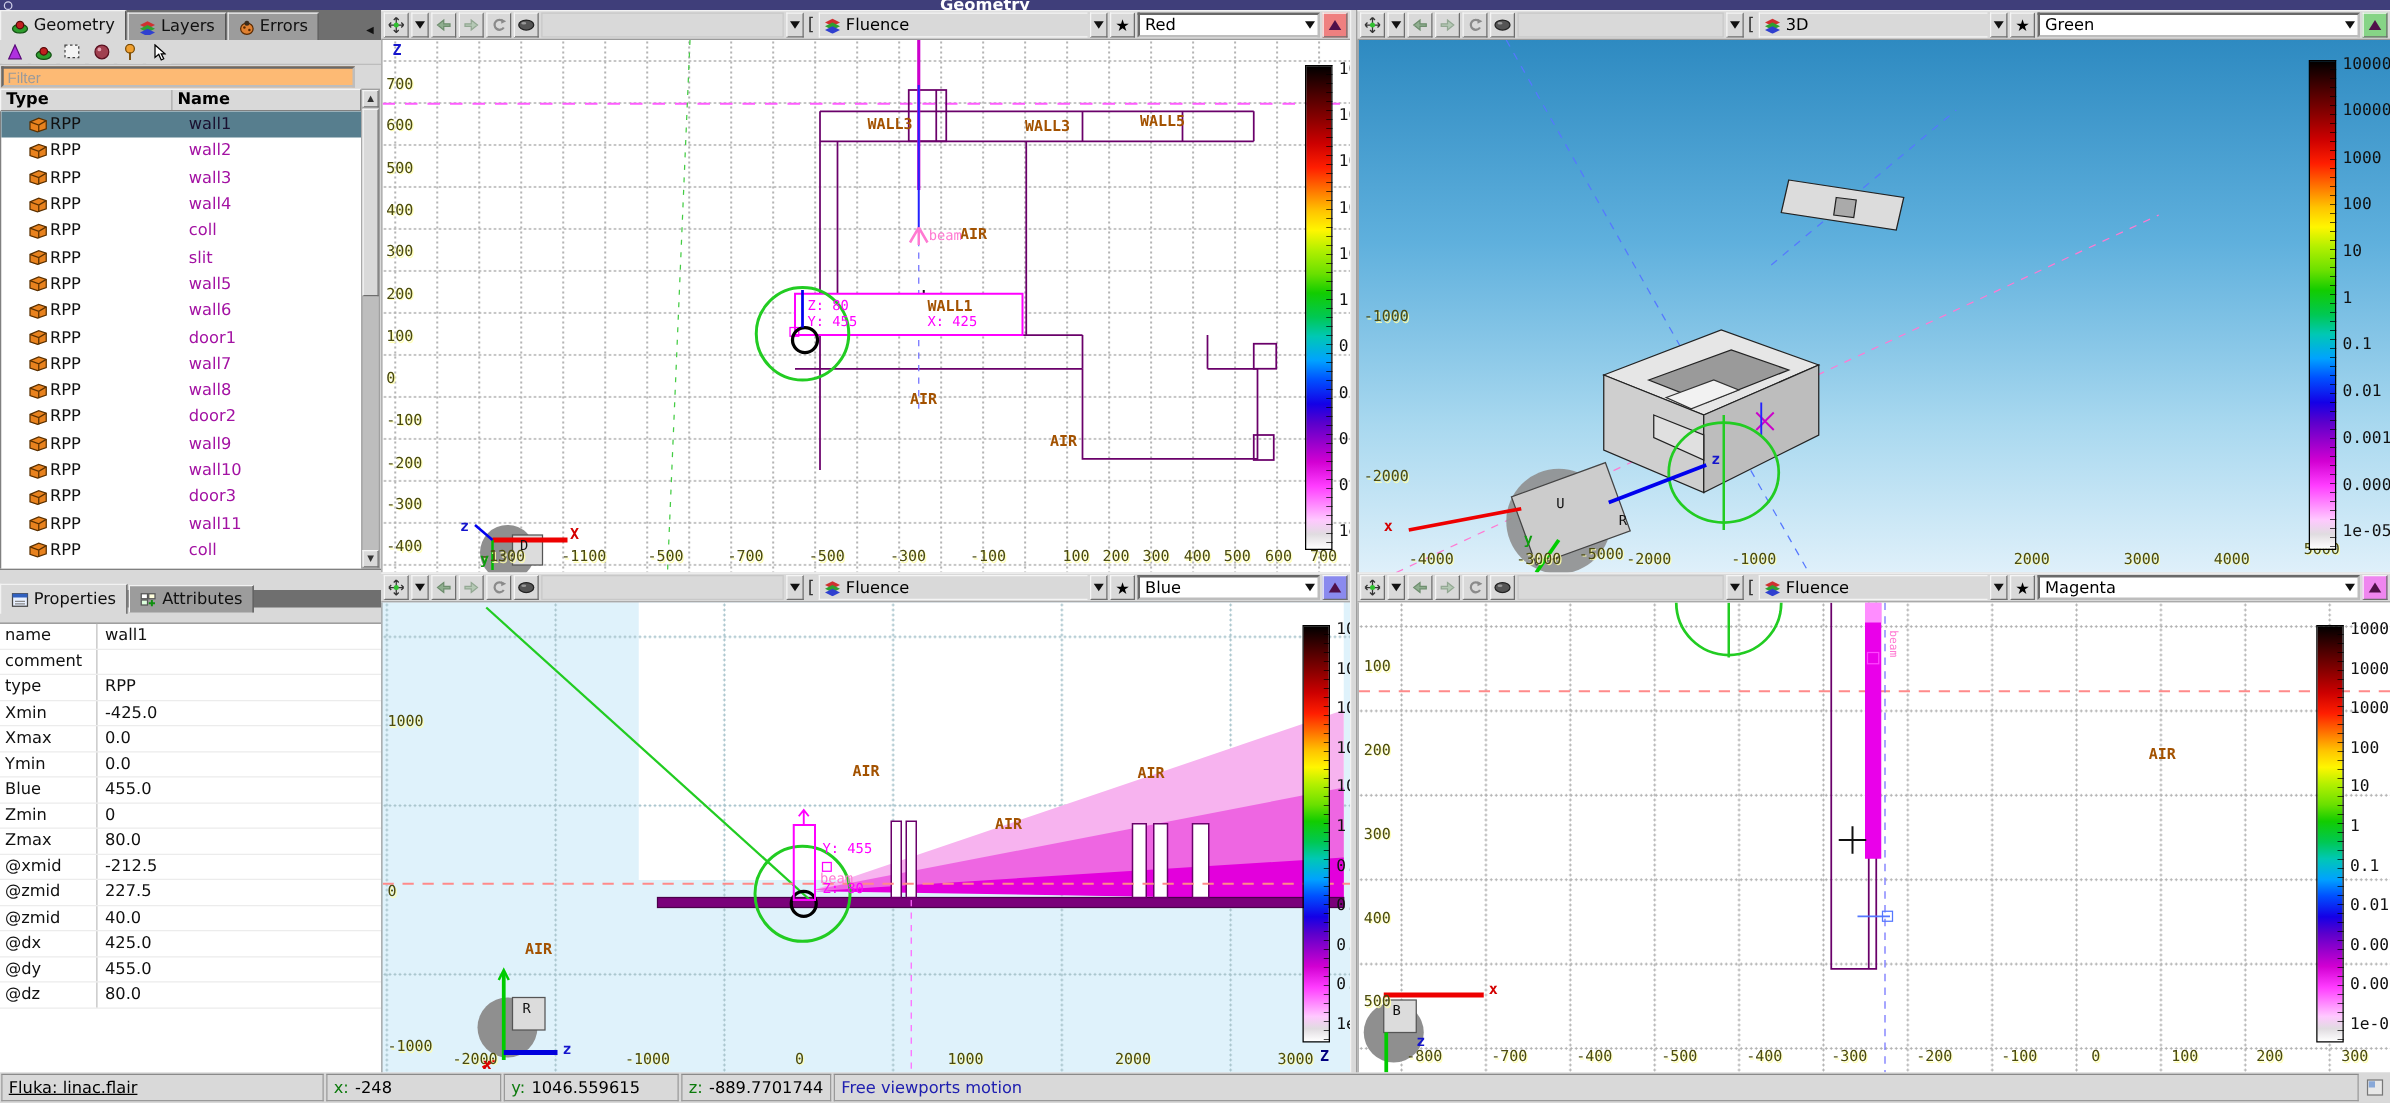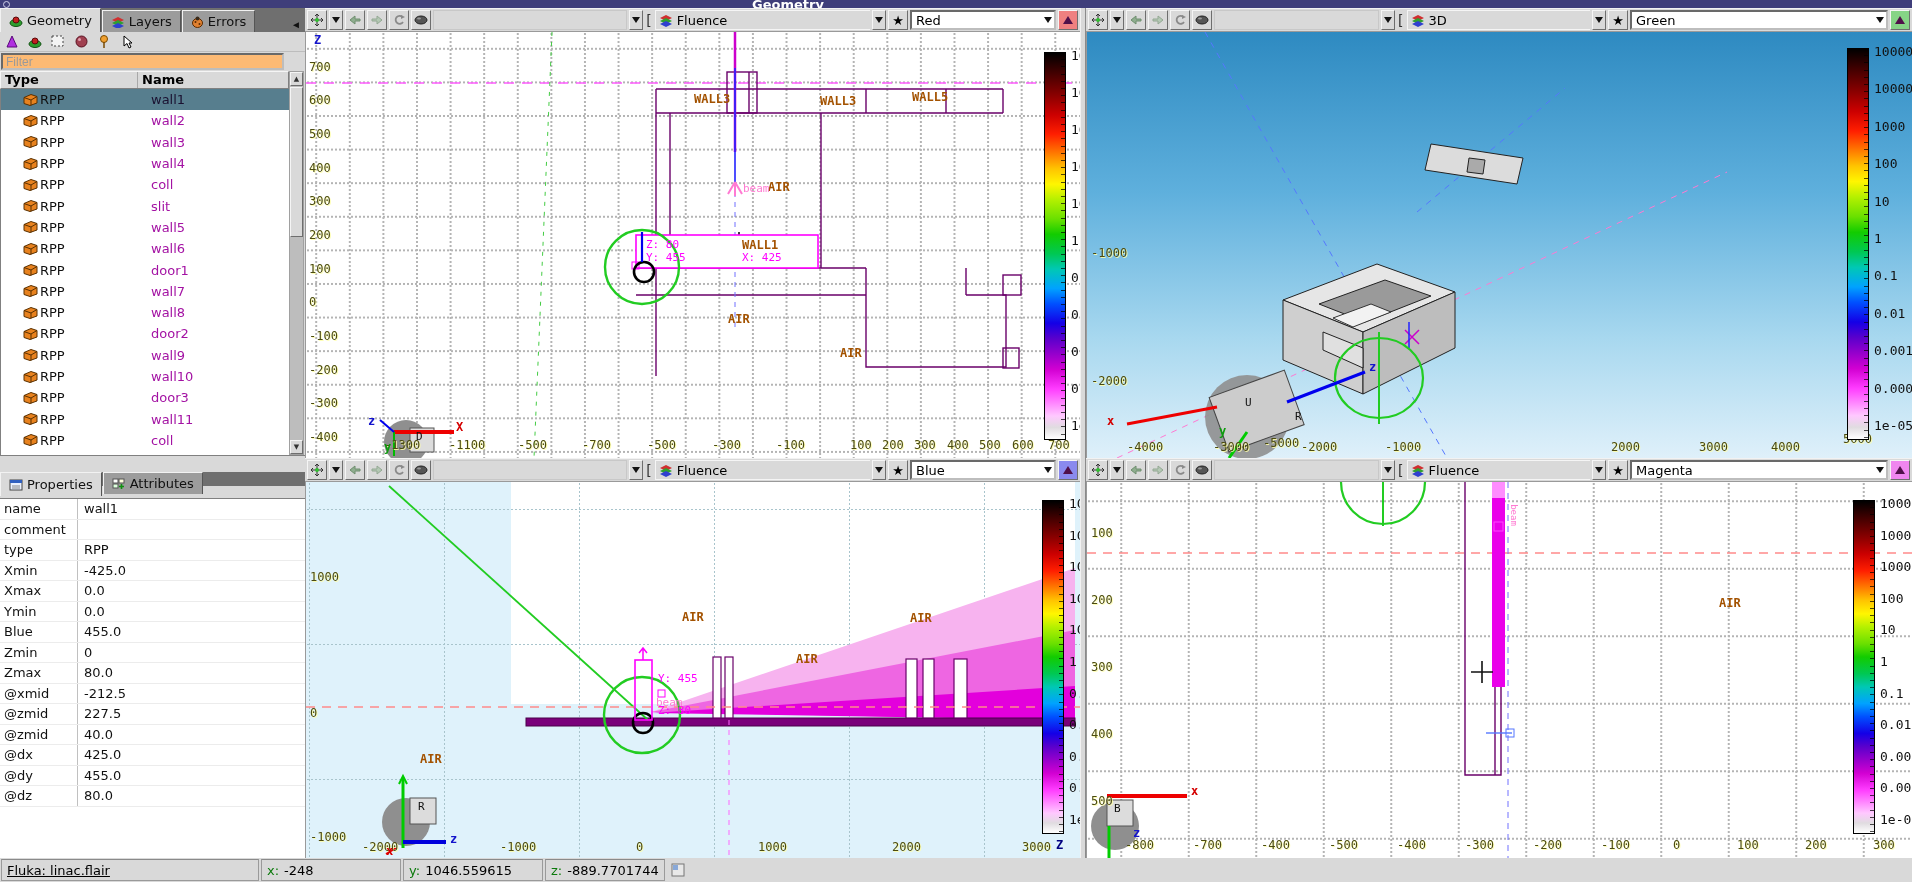--- a/index.html
+++ b/index.html
@@ -31,21 +31,21 @@
   .trow.sel { background:#577e8e; }
   .trow .cube { margin-left:22px; flex:0 0 auto; }
   .ttype { color:#111; padding-left:2px; width:113px; }
   .tname { color:#a312a3; }
   .trow.sel .tname { color:#1a1030; }
   .tree-scroll { position:absolute; left:289px; top:63px; width:15px; height:384px; background:#bdbdbd; border:1px solid #a0a0a0; }
   .ts-btn { position:absolute; left:0; width:13px; height:14px; background:#d9d9d9; border:1px solid #f5f5f5; border-right-color:#6e6e6e; border-bottom-color:#6e6e6e; font-size:7px; text-align:center; line-height:12px; color:#333; }
   .ts-thumb { position:absolute; left:0; top:15px; width:13px; height:150px; background:#d9d9d9; border:1px solid #f5f5f5; border-right-color:#6e6e6e; border-bottom-color:#6e6e6e; }
 
   .gap-strip { position:absolute; left:0; top:447px; width:305px; height:17px; background:#d9d9d9; border-top:1px solid #808080; }
-  .props-tabs-row { position:absolute; left:0; top:464px; width:100%; height:14px; background:#6f6f6f; display:flex; align-items:flex-start; }
+  .props-tabs-row { position:absolute; left:0; top:464px; width:100%; height:14px; background:#6f6f6f; display:flex; align-items:center; }
   .props-grid { position:absolute; left:0; top:490px; width:305px; height:360px; background:#fff; border-top:1px solid #808080; }
   .prow { display:flex; height:20.5px; align-items:center; border-bottom:1px solid #ececec; }
   .plab { width:78px; padding-left:4px; border-right:1px solid #c0c0c0; color:#111; height:100%; display:flex; align-items:center; }
   .pval { padding-left:6px; color:#111; }
 
   
   .statusbar { position:absolute; left:0; top:858px; width:1912px; height:24px; background:#d9d9d9; display:flex; }
   .sb-seg { border:1px solid #9a9a9a; border-top-color:#8a8a8a; margin:1px; display:flex; align-items:center; padding-left:5px; gap:5px; background:#d9d9d9; white-space:nowrap; overflow:hidden; }
   .sb-proj { width:258px;text-decoration:underline; }
   .sb-x { width:140px; } .sb-y { width:140px; } .sb-z { width:120px; }
@@ -960,20 +960,23 @@
         <span>-248</span>
       </div>
     <div class="sb-seg sb-y">
         <span class="sb-lab">y:</span>
         <span>1046.559615</span>
       </div>
     <div class="sb-seg sb-z">
         <span class="sb-lab">z:</span>
         <span>-889.7701744</span>
       </div>
+    <div class="sb-seg sb-mode">
+        <span>Free viewports motion</span>
+      </div>
     <div class="sb-icon">
         <svg width="14" height="14">
           <rect x="1" y="1" width="12" height="12" fill="#e8e8e8" stroke="#777"></rect>
           <rect x="2" y="2" width="5" height="5" fill="#88a8d8"></rect>
         </svg>
       </div>
   </div>
 </div>
 
 </body></html>

